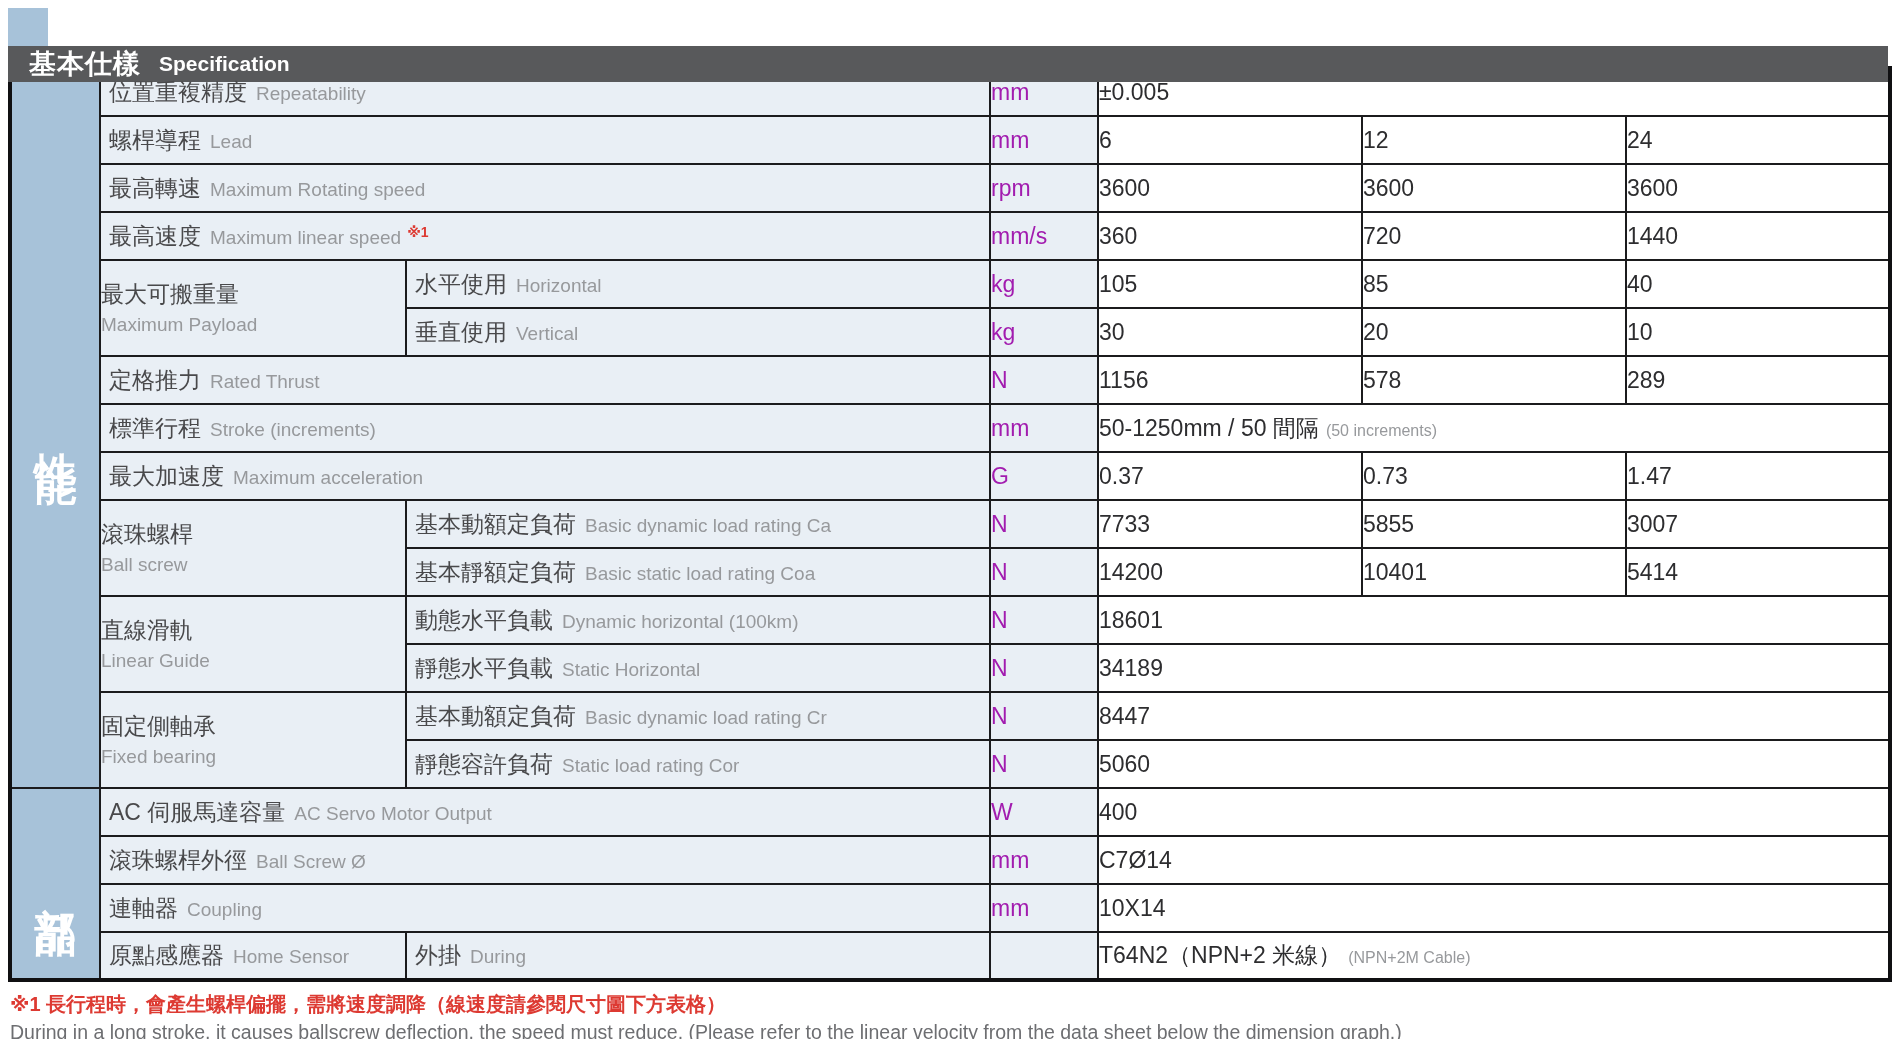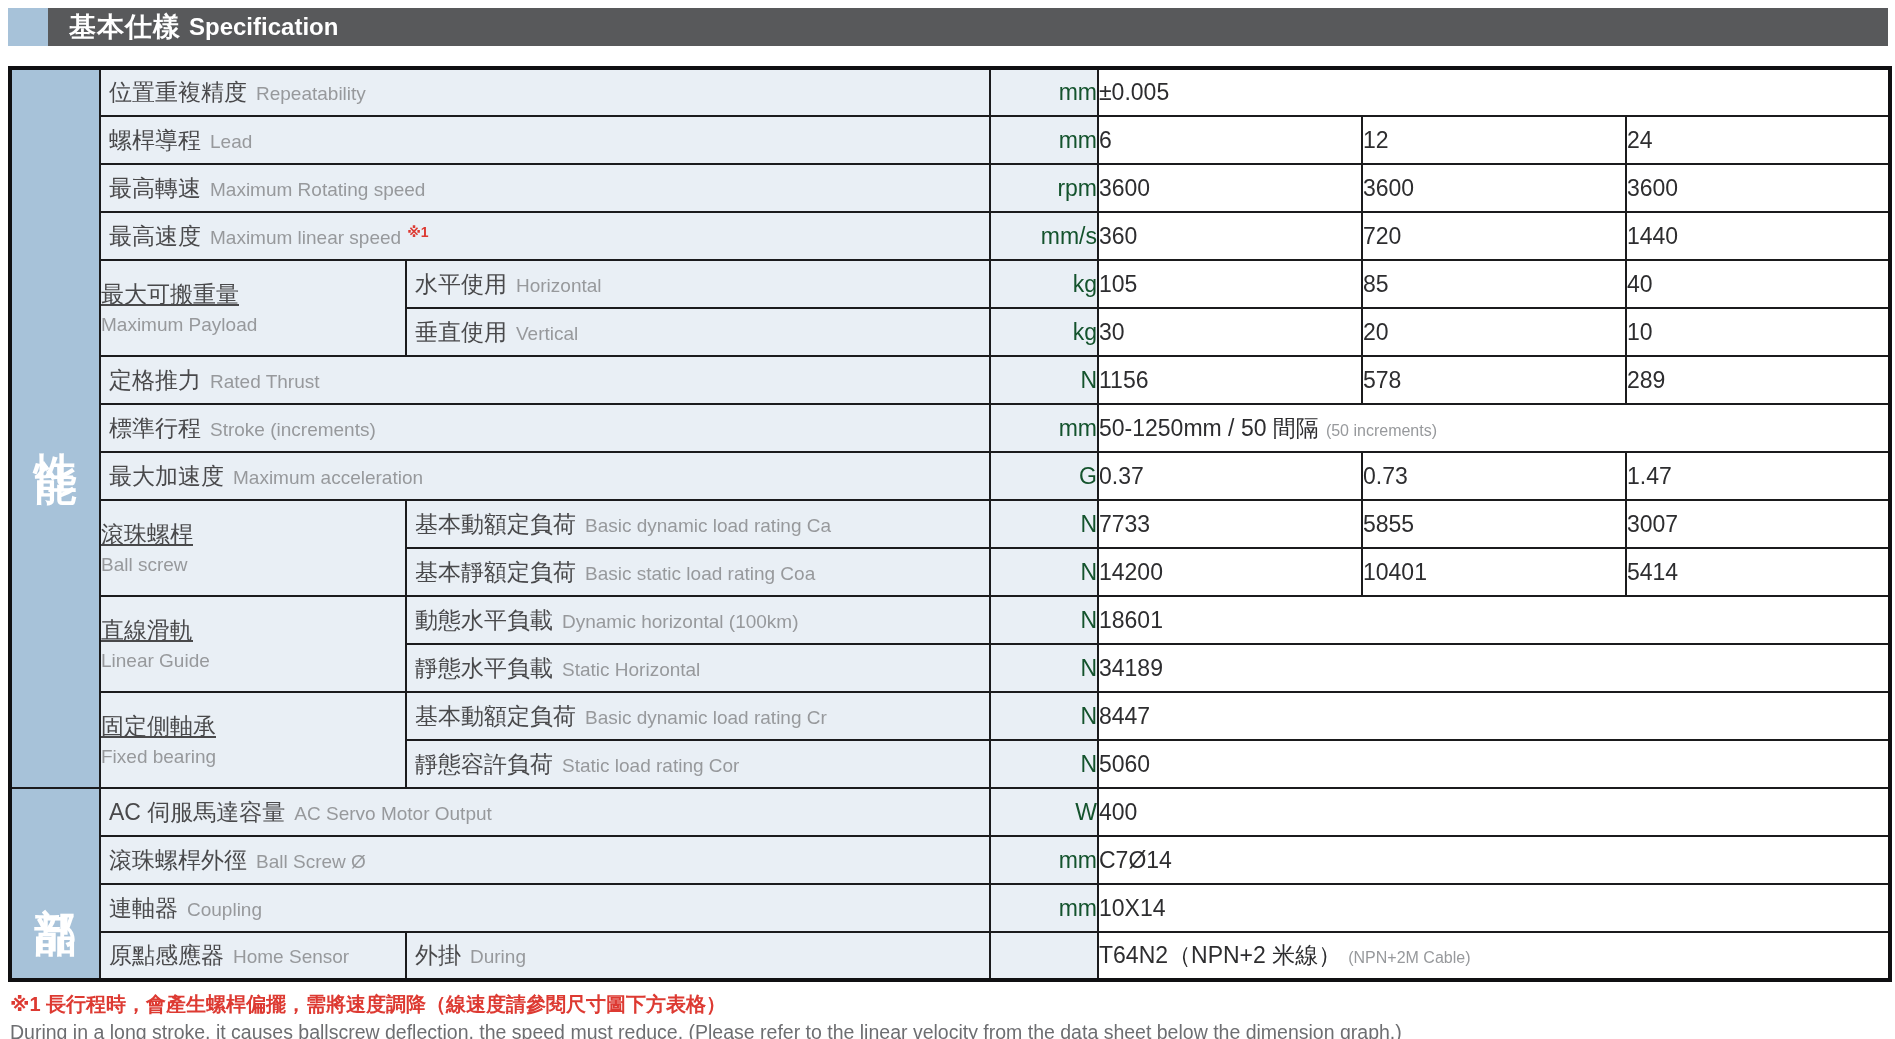--- a/index.html
+++ b/index.html
@@ -10,20 +10,21 @@
     height: 1039px;
     overflow: hidden;
     font-family: "Liberation Sans", "DejaVu Sans", sans-serif;
   }
 
   
   .title-bar {
     display: flex;
     margin: 8px 7px 0 8px;
     height: 38px;
+    flex-direction: column;
   }
   .title-square {
     width: 40px;
     height: 38px;
     background: #a7c2d9;
     flex: 0 0 auto;
   }
   .title-strip {
     flex: 1 1 auto;
     background: #58595b;
@@ -32,23 +33,23 @@
     padding-left: 21px;
   }
   .title-zh {
     color: #ffffff;
     font-size: 27px;
     font-weight: bold;
     letter-spacing: 1px;
   }
   .title-en {
     color: #ffffff;
-    font-size: 24px;
-    font-weight: bold;
-    margin-left: 8px;
+    font-size: 21px;
+    font-weight: bold;
+    margin-left: 18px;
   }
 
   
   table.spec-table {
     margin: 20px 7px 0 8px;
     border-collapse: collapse;
     table-layout: fixed;
     width: 1880px;
     border: 4px solid #101012;
   }
@@ -84,35 +85,35 @@
   .zh {
     color: #49494b;
     font-size: 23px;
     padding-left: 8px;
   }
   .en {
     color: #97999c;
     font-size: 19px;
     margin-left: 9px;
   }
-  .zh-block { color: #49494b; font-size: 23px; line-height: 1.45; display: block; text-decoration: underline; }
+  .zh-block { color: #49494b; font-size: 23px; line-height: 1.45; display: block; }
   .en-block { color: #97999c; font-size: 19px; line-height: 1.45; display: block; }
 
   .sup-note {
     color: #dd3a32;
     font-size: 14px;
     vertical-align: super;
     margin-left: 6px;
     font-weight: bold;
   }
 
   td.unit {
     background: #e9eff5;
-    text-align: right;
-    color: #14532d;
+    text-align: left;
+    color: #a21caf;
     font-size: 23px;
   }
   td.value {
     background: #ffffff;
     text-align: left;
     color: #2d2d2f;
     font-size: 23px;
   }
   .val-sub {
     color: #97999c;

